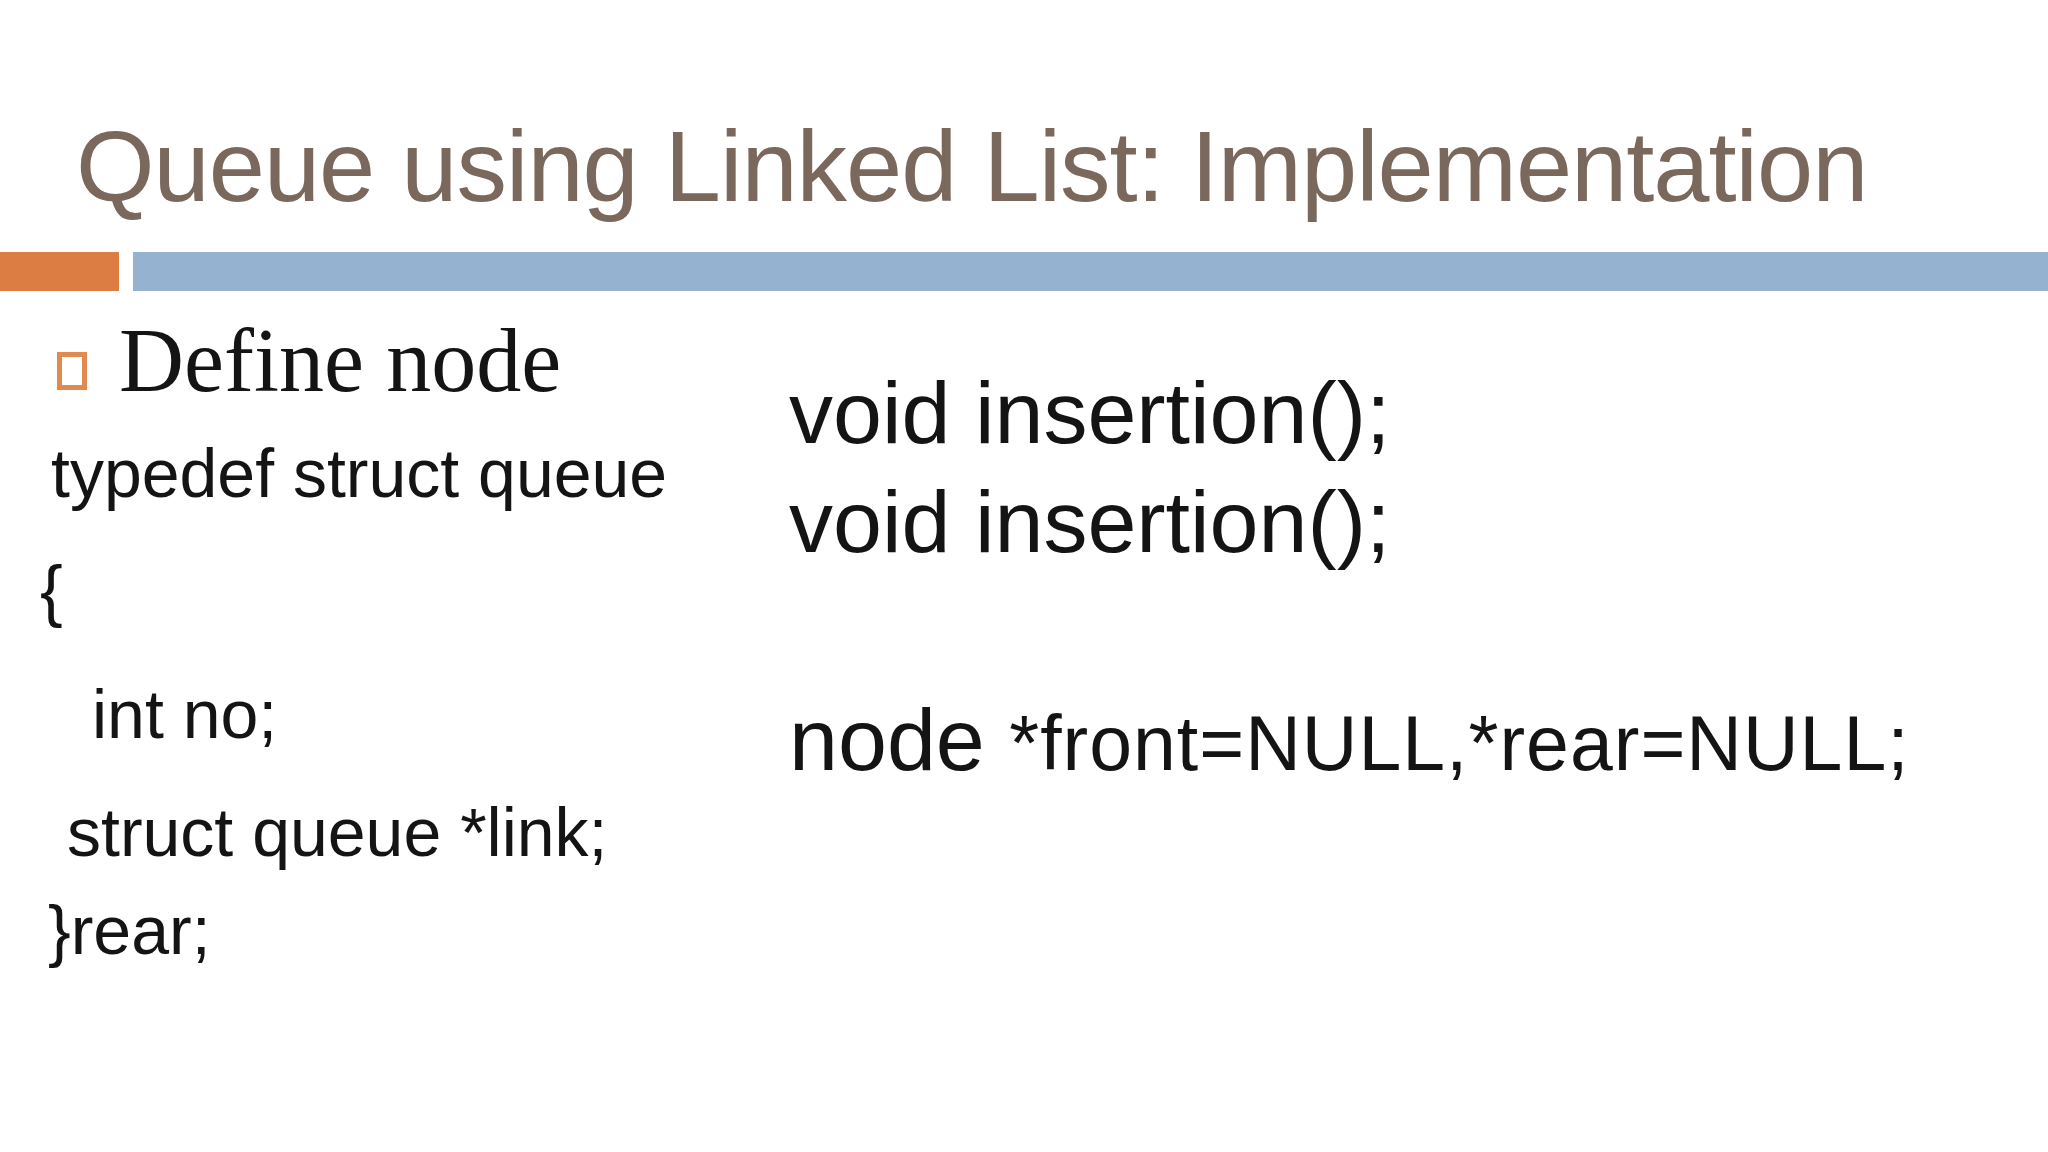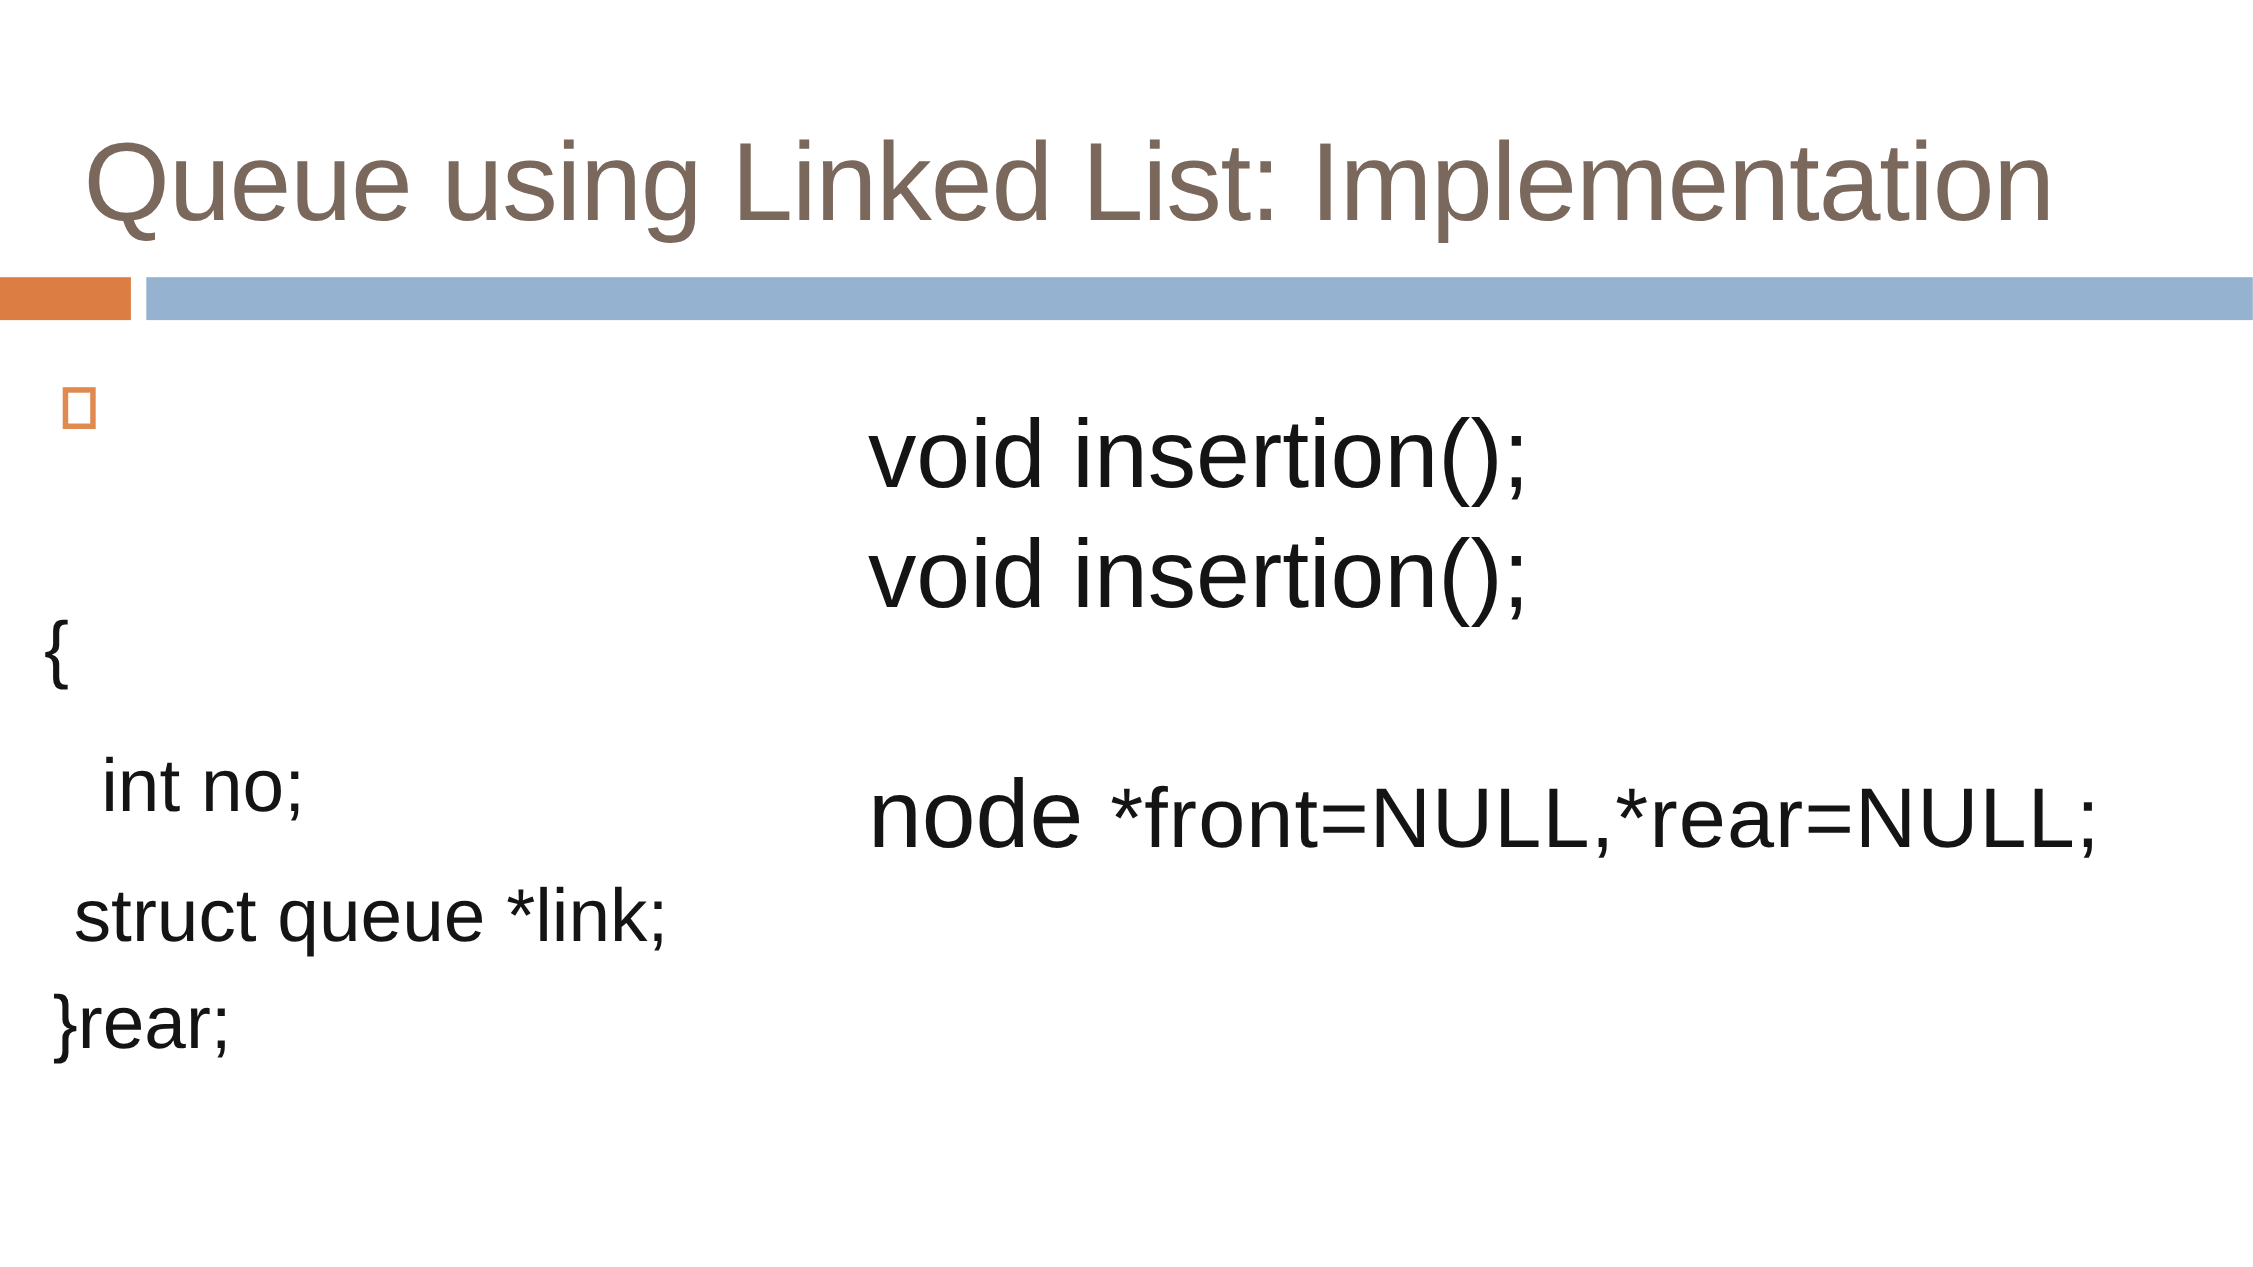--- a/index.html
+++ b/index.html
@@ -97,21 +97,23 @@
 <body>
 
 <div class="slide">
 
   <h1 class="slide-title">Queue using Linked List: Implementation</h1>
 
   <div class="divider-orange"></div>
   <div class="divider-blue"></div>
 
   <span class="bullet-square"></span>
+  <span class="bullet-text">Define node</span>
 
+  <div class="code-line code-left cl-1">typedef struct queue</div>
   <div class="code-line code-left cl-2">{</div>
   <div class="code-line code-left cl-3">int no;</div>
   <div class="code-line code-left cl-4">struct queue *link;</div>
   <div class="code-line code-left cl-5">}rear;</div>
 
   <div class="code-line code-right cr-1">void insertion();</div>
   <div class="code-line code-right cr-2">void insertion();</div>
   <div class="code-line code-right cr-4">
     <span>node </span><span class="decl-rest">*front=NULL,*rear=NULL;</span>
   </div>

